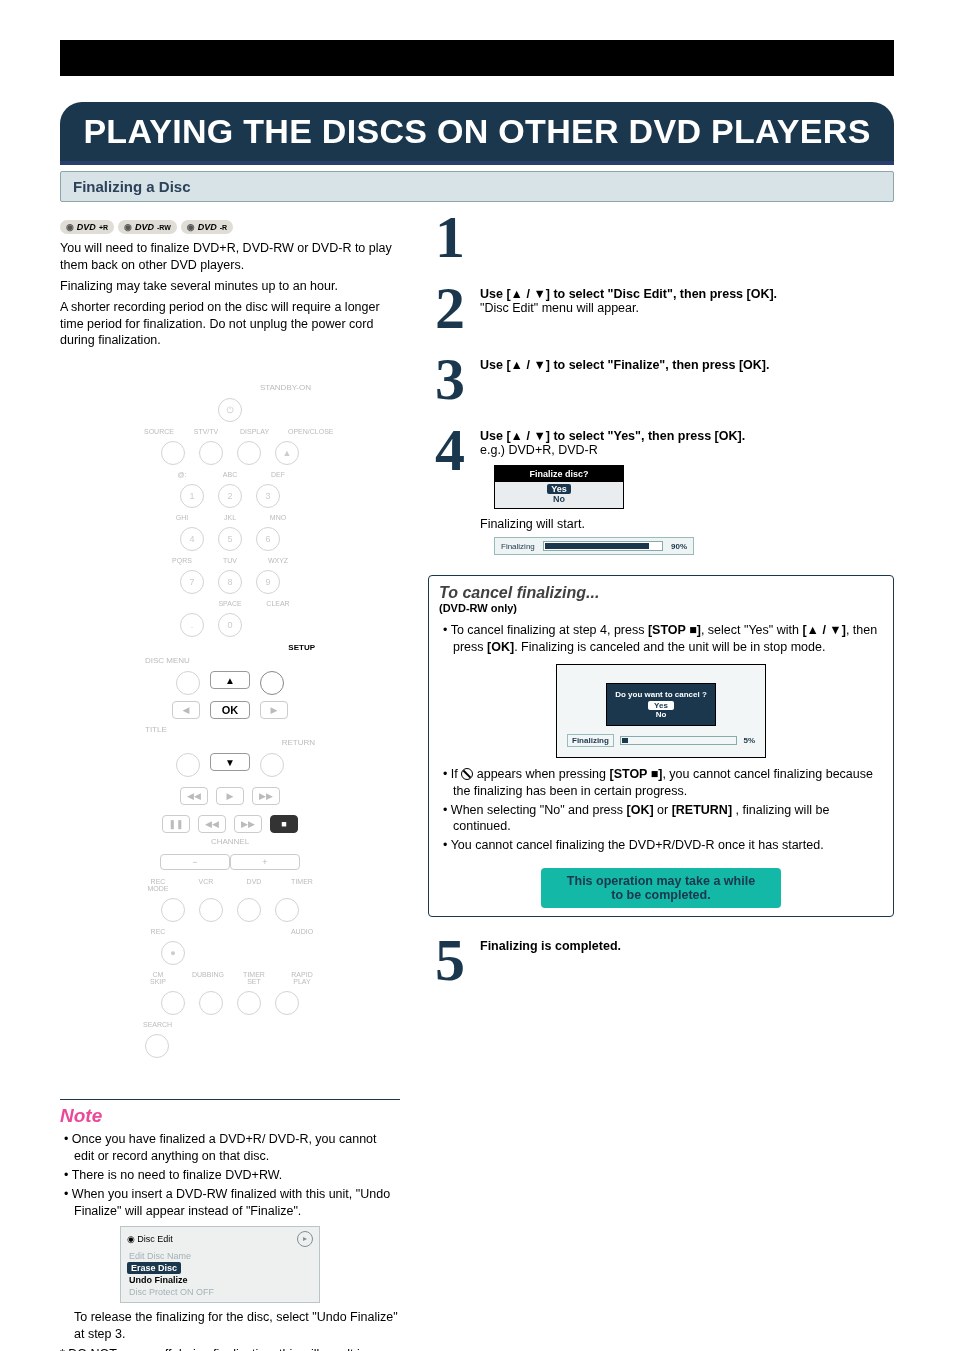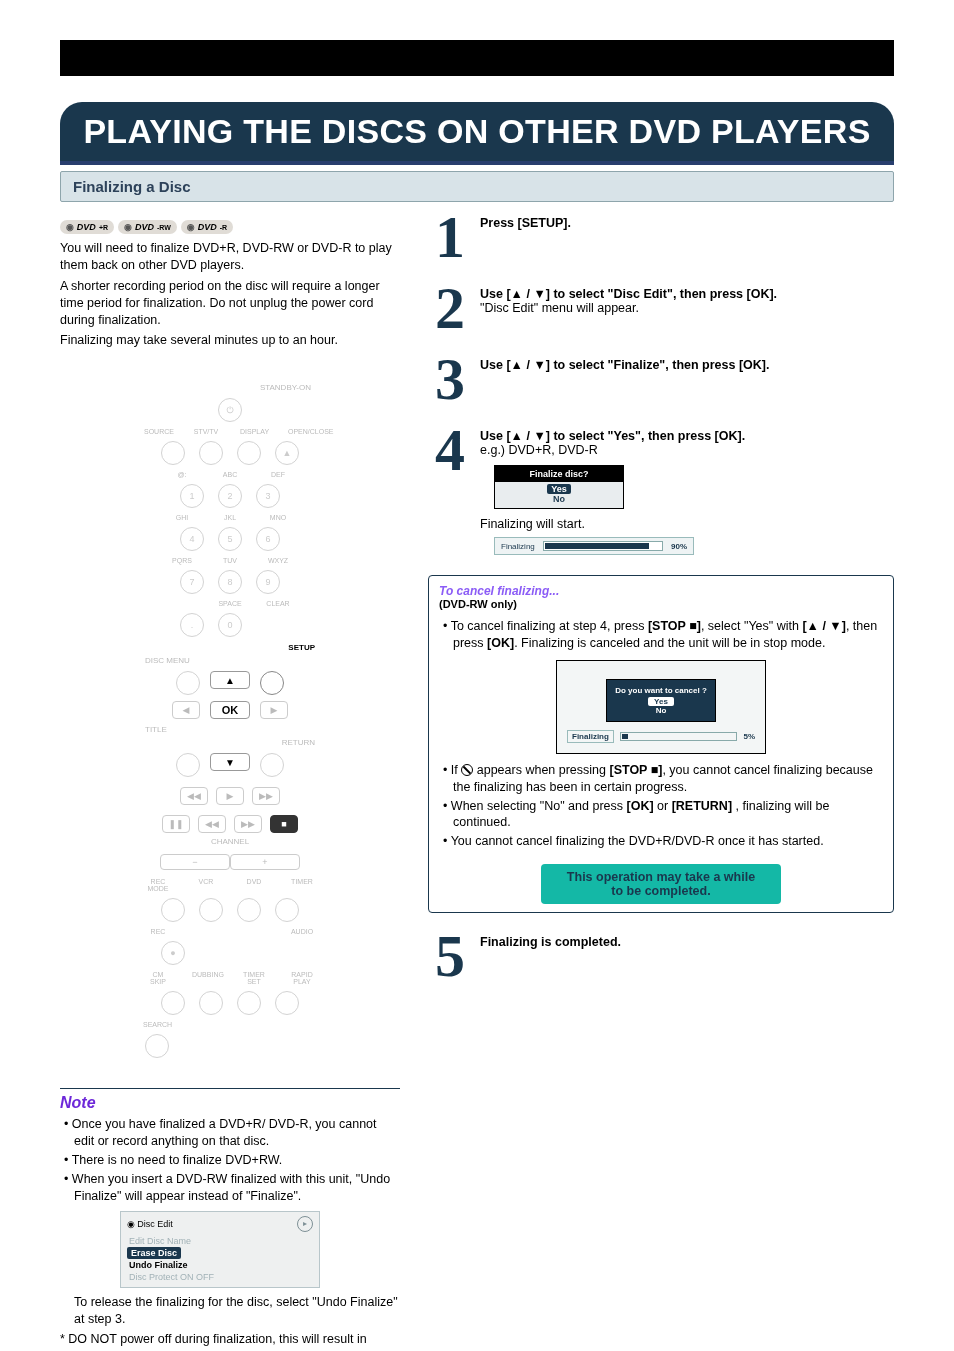--- a/index.html
+++ b/index.html
@@ -144,27 +144,27 @@
   .tbtn.dark { background: #333; color: #fff; border-color: #333; }
   .channel-row {
     display: flex; justify-content: center; margin-top: 8px; gap: 0;
   }
   .chbtn {
     width: 70px; height: 16px; border: 1.3px solid #ccc; border-radius: 4px;
     font-size: 9px; color: #bbb; display: flex; align-items: center; justify-content: center;
   }
   .ch-label { text-align:center; font-size:8px; color:#bbb; margin-top:4px; }
   .note-header {
-    color: #6d28d9;
+    color: #ec4899;
     font-weight: bold;
     font-style: italic;
-    font-size: 16px;
+    font-size: 19px;
     border-top: 1.5px solid #1a374d;
     padding-top: 5px;
-    margin-top: 12px;
+    margin-top: 23px;
   }
   .bullet-list { padding-left: 4px; margin-top: 4px; }
   .bullet-list li { list-style: none; text-indent: -10px; padding-left: 10px; margin-bottom: 2px; line-height: 1.35;}
   .bullet-list li::before { content: "• "; }
   .disc-edit-box {
     margin: 6px auto 6px 60px;
     width: 200px;
     background: #eef0f0;
     border: 1px solid #b8c6ca;
     font-size: 9px;
@@ -221,21 +221,21 @@
     display:flex; align-items:center; padding:1px;
   }
   .progress-bar-inner { height:100%; background:#1a374d; }
   .progress-pct { font-weight: bold; }
   .cancel-section {
     border: 1px solid #1a374d;
     border-radius: 4px;
     padding: 8px 10px;
     margin-top: 14px;
   }
-  .cancel-title { color:#8b5cf6; font-weight:bold; font-style:italic; font-size:12px; }
+  .cancel-title { color:#404040; font-weight:bold; font-style:italic; font-size:16px; }
   .cancel-sub { font-weight:bold; font-size:11px; margin-bottom:8px;}
   .cancel-dialog-box {
     width: 210px; height: 94px; border:1px solid #000;
     margin: 8px auto; background:#f3f6f6; position:relative;
     display:flex; flex-direction:column; justify-content:space-between;
     padding: 10px;
   }
   .cancel-dialog-inner {
     border:1px solid #000; background:#1a374d; color:#fff;
     font-size:8px; font-weight:bold; text-align:center;
@@ -289,22 +289,22 @@
       <span class="disc-badge">
           <span class="dvd">DVD</span>
           <sub>-RW</sub>
         </span>
       <span class="disc-badge">
           <span class="dvd">DVD</span>
           <sub>-R</sub>
         </span>
     </div>
     <p>You will need to finalize DVD+R, DVD-RW or DVD-R to play them back on other DVD players.</p>
+    <p>Finalizing may take several minutes up to an hour.</p>
     <p>A shorter recording period on the disc will require a longer time period for finalization. Do not unplug the power cord during finalization.</p>
-    <p>Finalizing may take several minutes up to an hour.</p>
 
     <div class="remote-box">
       <div style="text-align:right; padding-right:14px;">STANDBY-ON</div>
       <div class="remote-row">
           <div class="rcircle">⏻</div>
         </div>
       <div class="remote-label-row">
         <span class="rkey-lab">SOURCE</span>
         <span class="rkey-lab">STV/TV</span>
         <span class="rkey-lab">DISPLAY</span>
@@ -459,21 +459,20 @@
       <div class="de-item active">Undo Finalize</div>
       <div class="de-item">Disc Protect ON    OFF</div>
     </div>
     <p style="padding-left:14px;">To release the finalizing for the disc, select "Undo Finalize" at step 3.</p>
     <p>* DO NOT power off during finalization, this will result in malfunction.</p>
   </div>
 
   <div class="col-right">
     <div class="step">
       <div class="step-num">1</div>
-      <div class="step-body"><b>Press [SETUP].</b></div>
     </div>
 
     <div class="step">
       <div class="step-num">2</div>
       <div class="step-body">
         <b><span>Use [</span>▲<span> / </span>▼<span>] to select "Disc Edit", then press [OK].</span></b><br>
         <span>"Disc Edit" menu will appear.</span>
       </div>
     </div>
 

